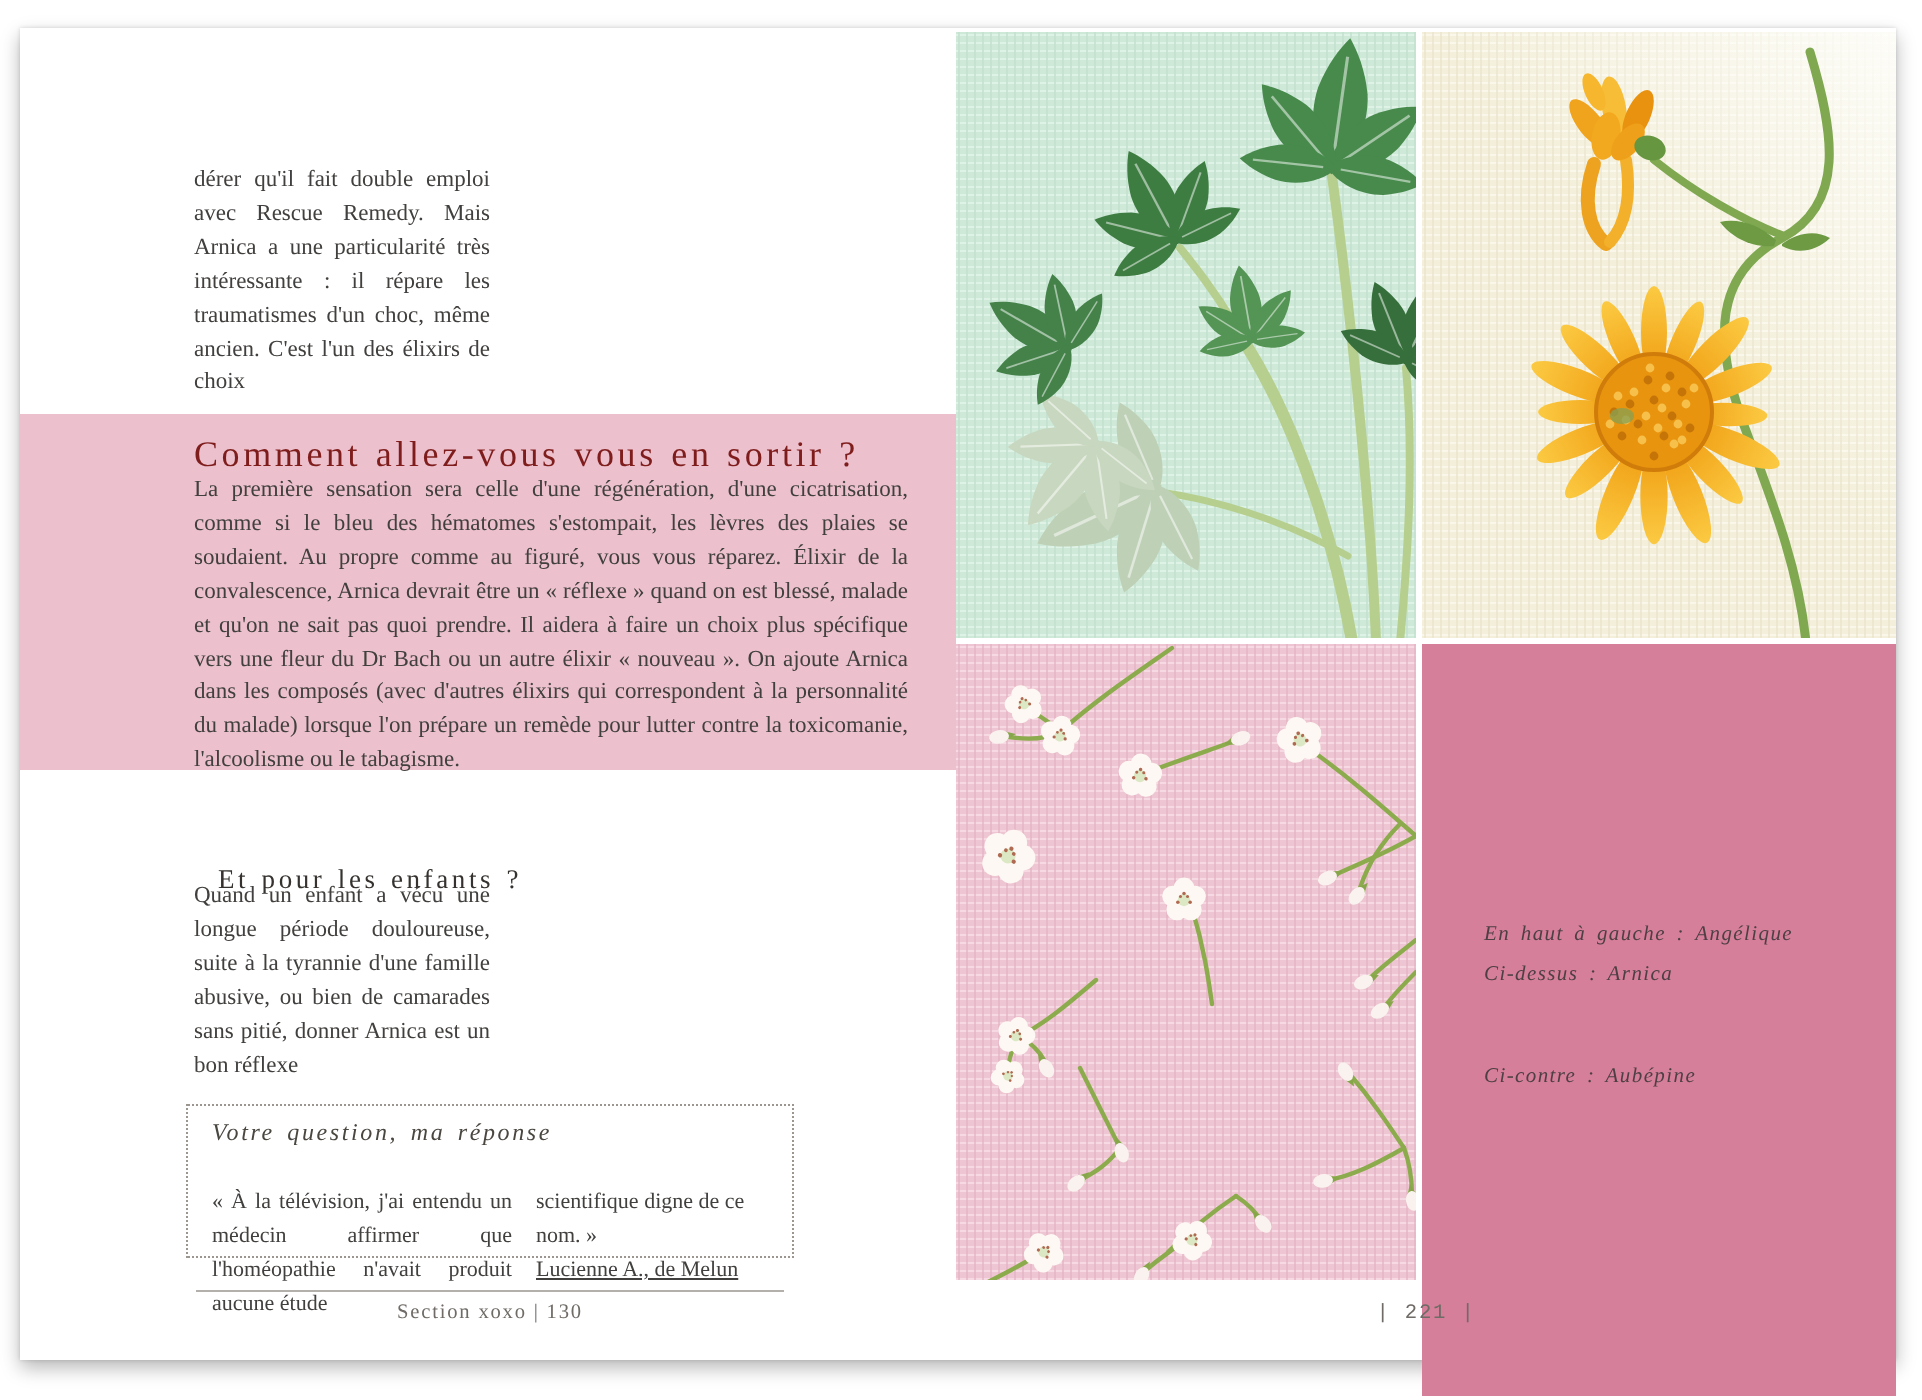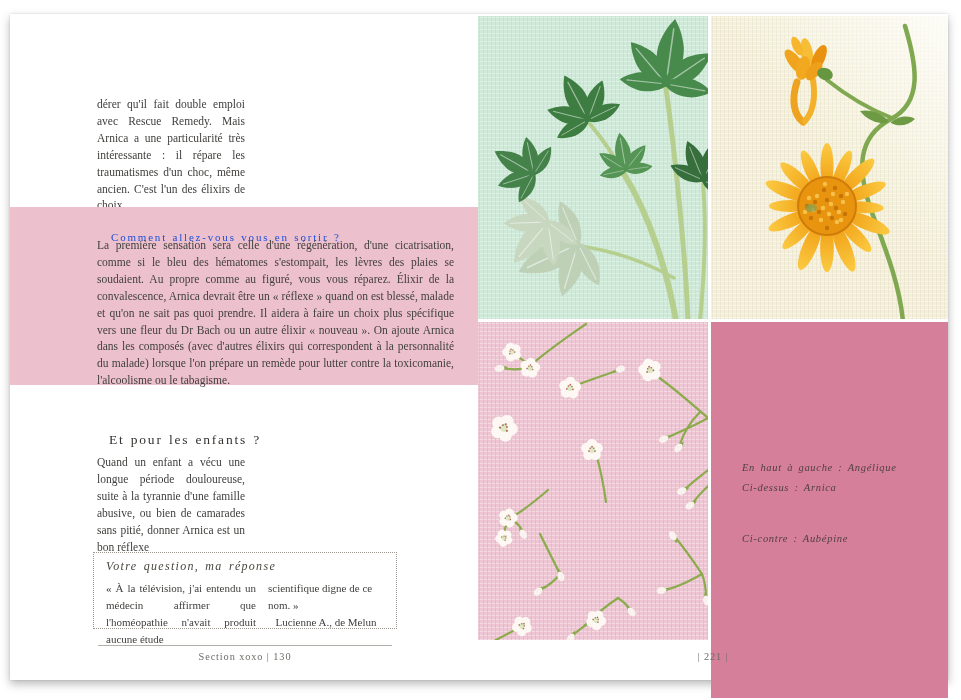--- a/index.html
+++ b/index.html
@@ -1,45 +1,45 @@
 <!DOCTYPE html>
 <html><head>
 <meta charset="utf-8">
 <style>
   html,body{margin:0;padding:0;width:961px;height:700px;overflow:hidden;background:#ffffff;
     font-family:"Liberation Serif","DejaVu Serif",serif;}
   .spread{position:absolute;left:10px;top:14px;width:938px;height:666px;background:#ffffff;
     box-shadow:0 4px 9px rgba(0,0,0,0.28),0 0 2px rgba(0,0,0,0.14);}
   
-  .body-text{font-size:11.5px;line-height:16.9px;color:#42403e;text-align:justify;margin-top:14px;}
+  .body-text{font-size:11.5px;line-height:16.9px;color:#42403e;text-align:justify;}
   .two-col{position:absolute;display:flex;gap:10px;}
   .two-col p{width:148px;margin:0;}
   .intro-cols{left:87px;top:68px;width:306px;}
   .sec-head{position:absolute;margin:12px;font-weight:normal;font-size:13.5px;
     letter-spacing:1.8px;word-spacing:1px;color:#35322f;}
   .pink-band{position:absolute;left:0;top:193px;width:468px;height:178px;background:#ecc1cd;}
-  .pink-band h2{position:absolute;left:87px;top:10px;margin:14px;font-weight:normal;
-    font-size:11px;letter-spacing:1.8px;word-spacing:1px;color:#1d4ed8;}
+  .pink-band h2{position:absolute;left:87px;top:10px;margin:0;font-weight:normal;
+    font-size:18px;letter-spacing:1.8px;word-spacing:1px;color:#7f1d1d;}
   .pink-band .band-body{position:absolute;left:87px;top:30px;width:357px;margin:0;}
   .children-head{left:87px;top:406px;}
   .children-cols{left:87px;top:426px;width:306px;gap:17px;}
   .qbox{position:absolute;left:83px;top:538px;width:304px;height:77px;border:1px dotted #9b968f;
     box-sizing:border-box;padding:6px 10px 0 12px;background:#fff;}
-  .qbox h3{margin:0 0 6px 0;font-style:italic;font-weight:normal;font-size:12px;
+  .qbox h3{margin:0 0 19px 0;font-style:italic;font-weight:normal;font-size:12px;
     letter-spacing:1.3px;word-spacing:2px;color:#4a4640;}
   .qbox .cols{display:flex;gap:12px;}
   .qbox p{margin:0;font-size:11px;line-height:17px;color:#42403e;}
   .qbox .c1{width:150px;text-align:justify;}
   .qbox .c2{flex:1;}
-  .attribution{text-align:center;padding-right:2px;}
+  .attribution{text-align:left;padding-right:2px;text-decoration:underline;}
   .rule{position:absolute;left:88px;top:631px;width:294px;height:1px;background:#b3b0ab;}
   .folio{position:absolute;top:637px;text-align:center;font-size:10.3px;
     letter-spacing:0.9px;color:#6f6b66;}
   .folio-left{left:88px;width:294px;}
-  .folio-right{left:468px;width:470px;}
+  .folio-right{left:468px;width:470px;font-family:Liberation Mono, monospace;}
   
   figure.photo{position:absolute;margin:0;overflow:hidden;}
   figure.photo svg{display:block;width:100%;height:100%;}
   .ph-angelique{left:468px;top:2px;width:230px;height:303px;}
   .ph-arnica{left:701px;top:2px;width:237px;height:303px;}
   .ph-aubepine{left:468px;top:308px;width:230px;height:318px;}
   .caption-block{position:absolute;left:701px;top:308px;width:237px;height:376px;background:#d67f9a;}
   .caption-block p{position:absolute;left:31px;margin:0;font-style:italic;font-size:10.5px;
     letter-spacing:0.7px;word-spacing:2px;color:#4e3f45;}
   .cap1{top:140px;}.cap2{top:160px;text-align:right;}.cap3{top:211px;}

